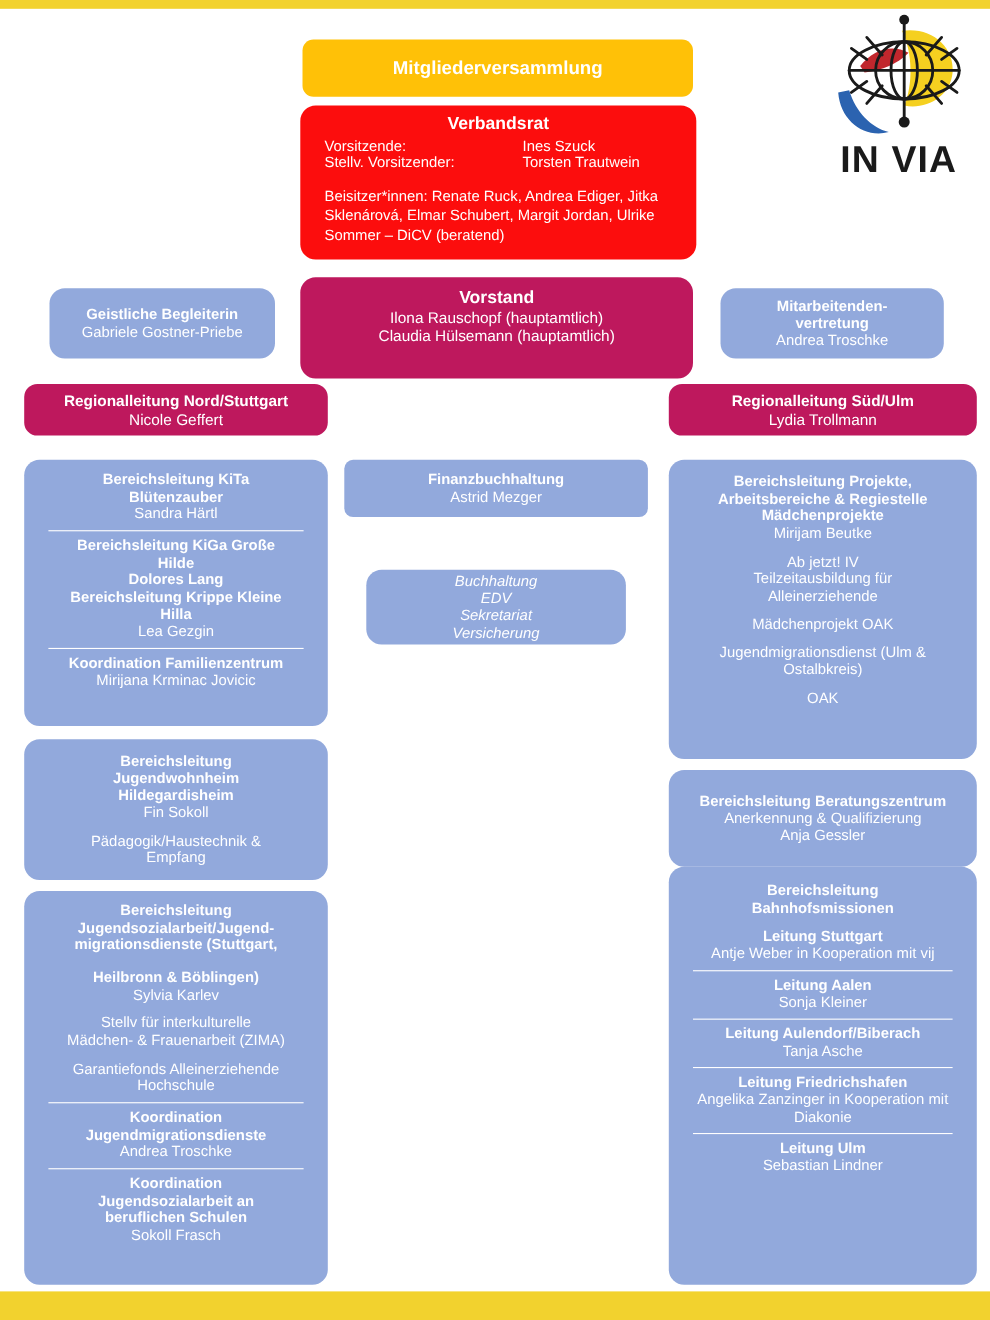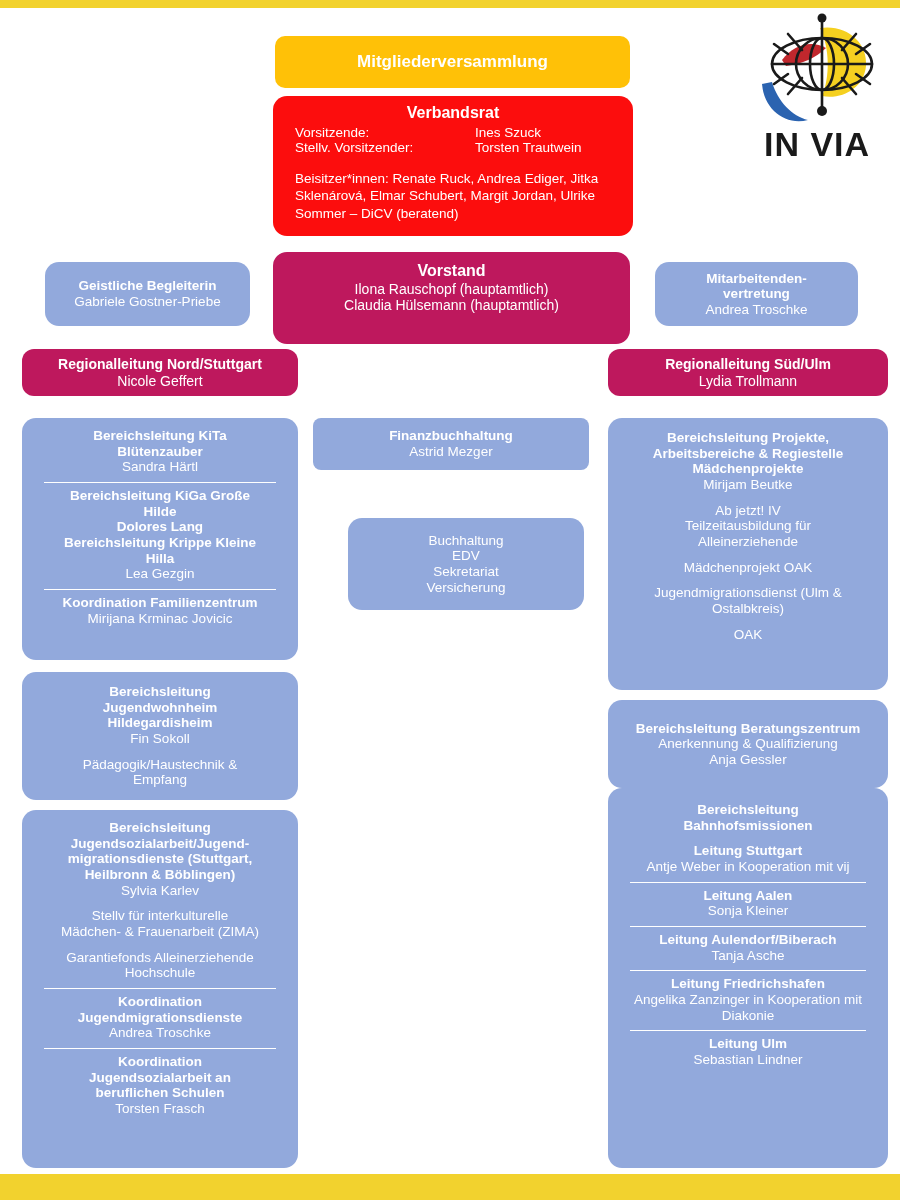--- a/index.html
+++ b/index.html
@@ -164,21 +164,21 @@
       <div class="sub" style="font-size:13.5px;">Pädagogik/Haustechnik &amp;</div>
       <div class="sub" style="font-size:13.5px;">Empfang</div>
     </div>
   </div>
 
   <div class="box lightblue" style="left:22px;top:810px;width:276px;height:358px;justify-content:flex-start;padding-top:10px;">
     <div>
       <div class="hdr" style="font-size:13.5px;">Bereichsleitung</div>
       <div class="hdr" style="font-size:13.5px;">Jugendsozialarbeit/Jugend-</div>
       <div class="hdr" style="font-size:13.5px;">migrationsdienste (Stuttgart,</div>
-      <div class="hdr" style="font-size:13.5px;">Heilbronn  &amp; Böblingen)</div>
+      <div class="hdr" style="font-size:13.5px;margin-top:14px;">Heilbronn  &amp; Böblingen)</div>
       <div class="sub" style="font-size:13.5px;">Sylvia Karlev</div>
     </div>
     <div class="gap"></div>
     <div>
       <div class="sub" style="font-size:13.5px;">Stellv für interkulturelle</div>
       <div class="sub" style="font-size:13.5px;">Mädchen- &amp; Frauenarbeit (ZIMA)</div>
     </div>
     <div class="gap"></div>
     <div>
       <div class="sub" style="font-size:13.5px;">Garantiefonds Alleinerziehende</div>
@@ -188,30 +188,30 @@
     <div>
       <div class="hdr" style="font-size:13.5px;">Koordination</div>
       <div class="hdr" style="font-size:13.5px;">Jugendmigrationsdienste</div>
       <div class="sub" style="font-size:13.5px;">Andrea Troschke</div>
     </div>
     <hr class="sep">
     <div>
       <div class="hdr" style="font-size:13.5px;">Koordination</div>
       <div class="hdr" style="font-size:13.5px;">Jugendsozialarbeit an</div>
       <div class="hdr" style="font-size:13.5px;">beruflichen  Schulen</div>
-      <div class="sub" style="font-size:13.5px;">Torsten Frasch</div>
+      <div class="sub" style="font-size:13.5px;">Sokoll Frasch</div>
     </div>
   </div>
 
   <div class="box lightblue" style="left:313px;top:418px;width:276px;height:52px;border-radius:8px;">
     <div class="hdr" style="font-size:13.5px;">Finanzbuchhaltung</div>
     <div class="sub" style="font-size:13.5px;">Astrid Mezger</div>
   </div>
 
-  <div class="box lightblue" style="left:348px;top:518px;width:236px;height:92px;">
+  <div class="box lightblue" style="left:333px;top:518px;width:236px;height:68px;font-style:italic;">
     <div class="sub" style="font-size:13.5px;">Buchhaltung</div>
     <div class="sub" style="font-size:13.5px;">EDV</div>
     <div class="sub" style="font-size:13.5px;">Sekretariat</div>
     <div class="sub" style="font-size:13.5px;">Versicherung</div>
   </div>
 
   <div class="box lightblue" style="left:608px;top:418px;width:280px;height:272px;justify-content:flex-start;padding-top:12px;">
     <div>
       <div class="hdr" style="font-size:13.5px;">Bereichsleitung  Projekte,</div>
       <div class="hdr" style="font-size:13.5px;">Arbeitsbereiche &amp; Regiestelle</div>

